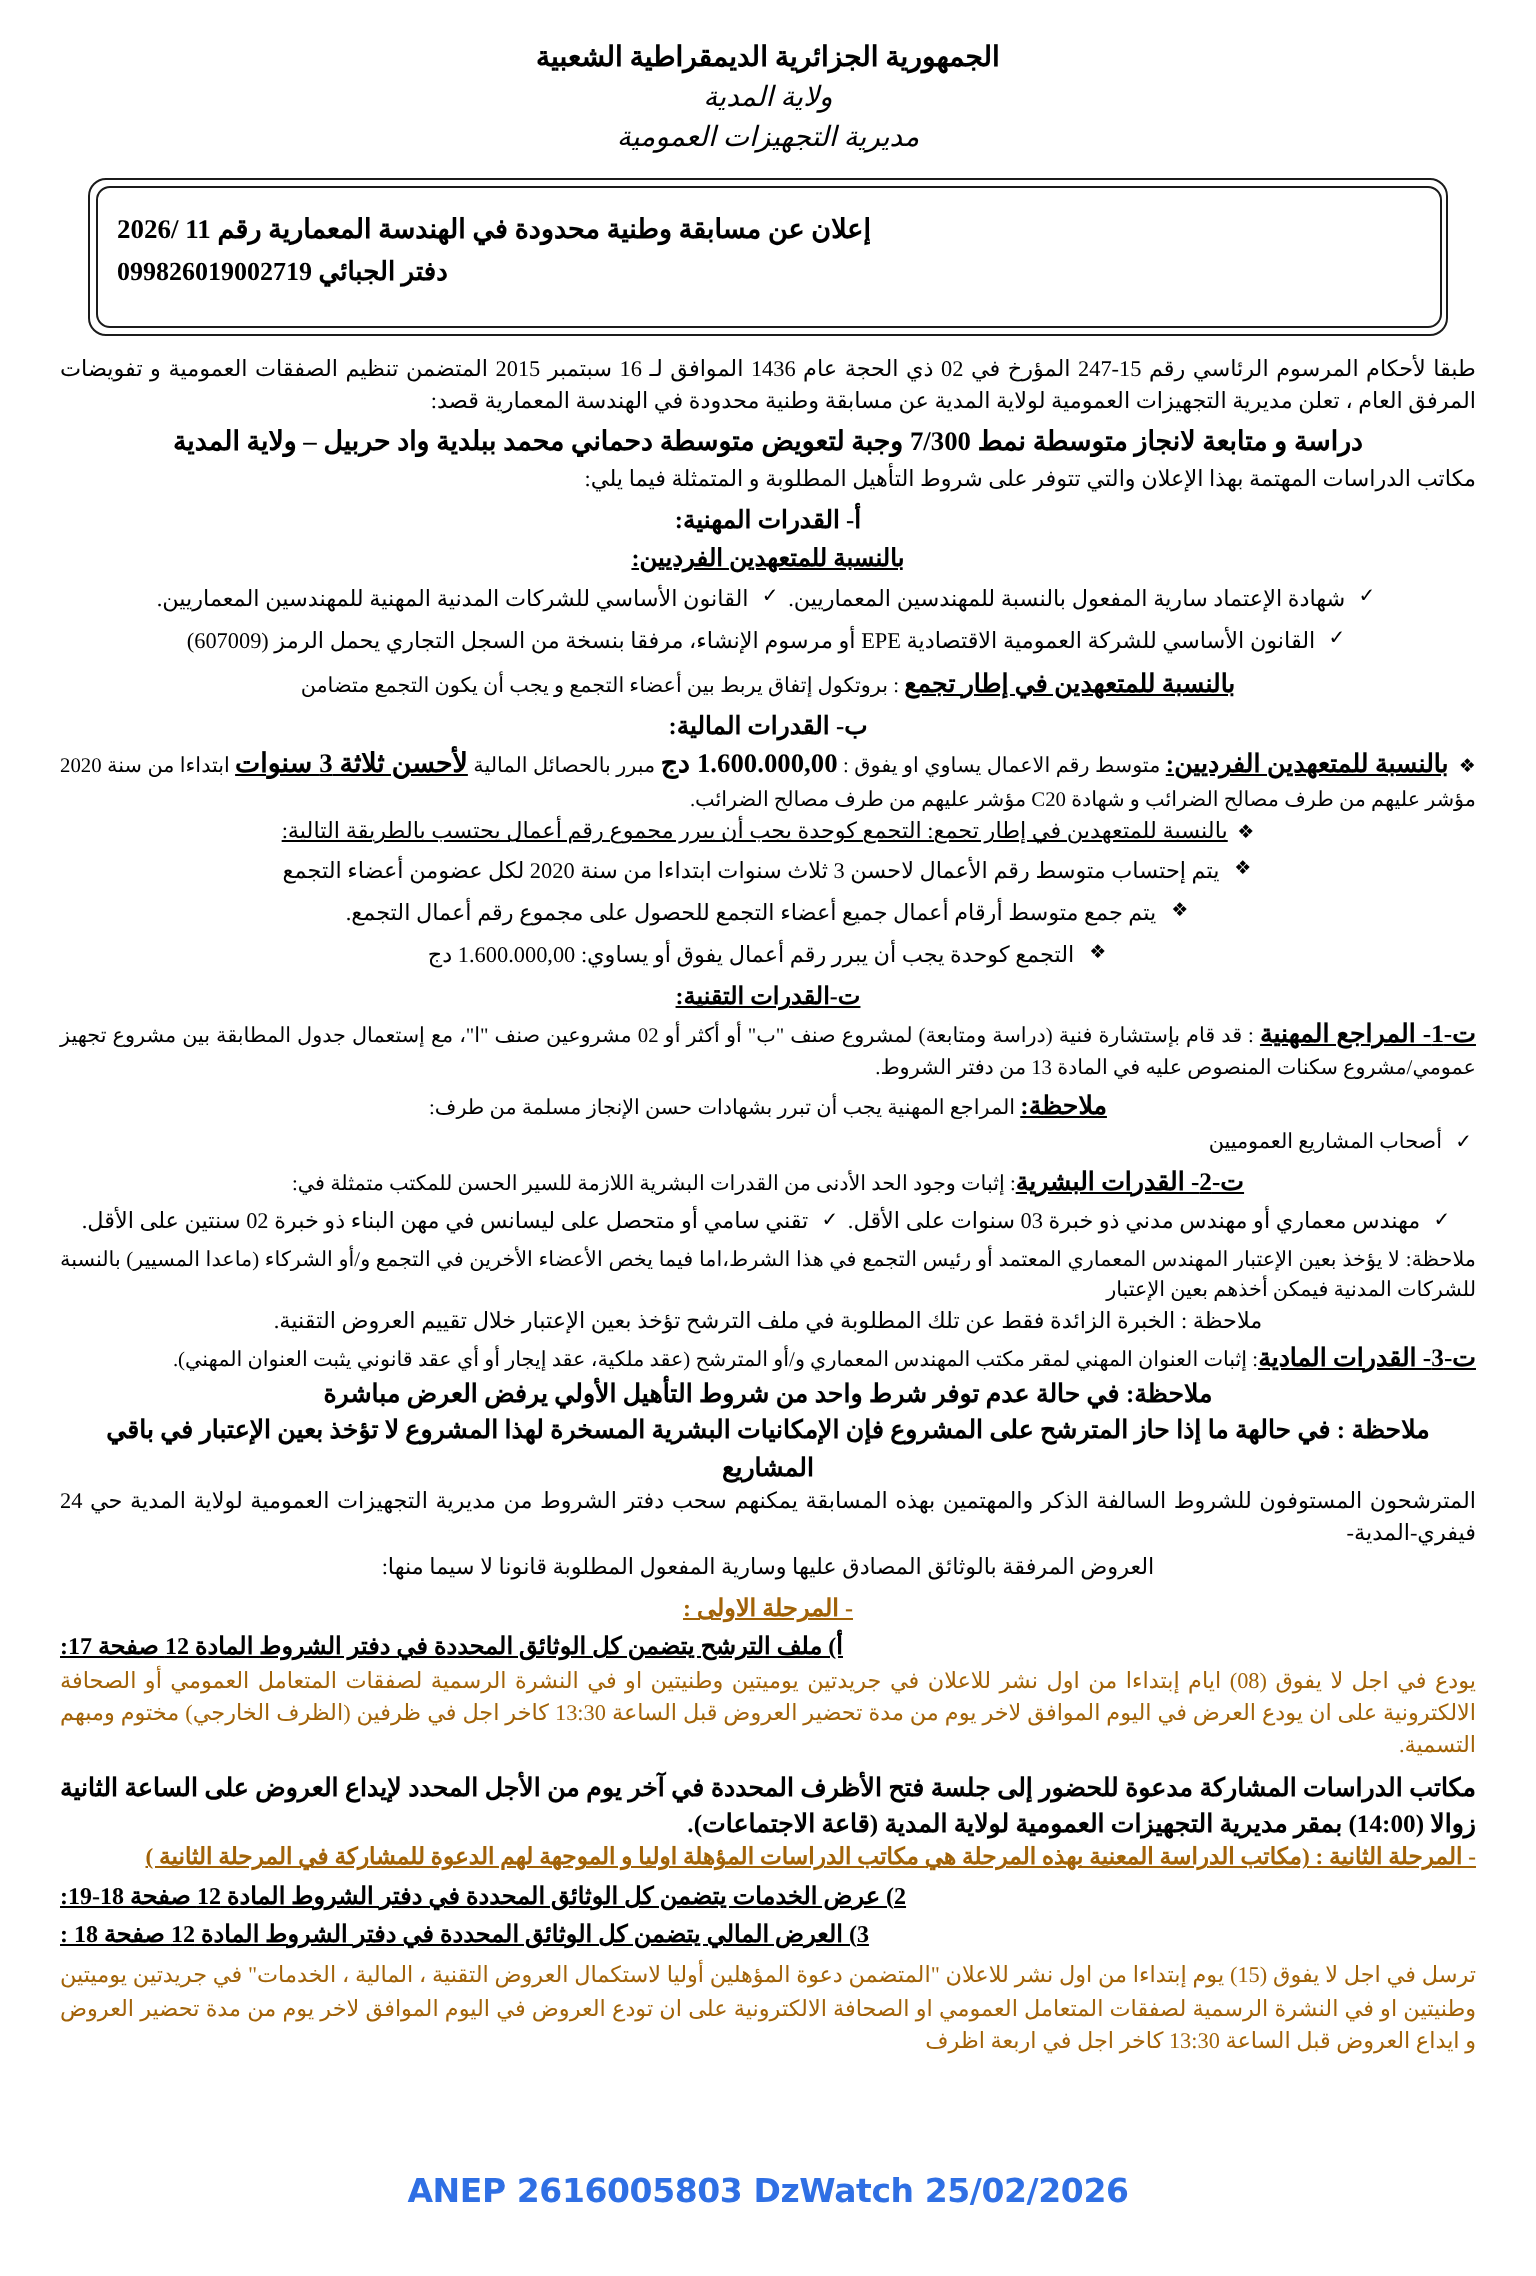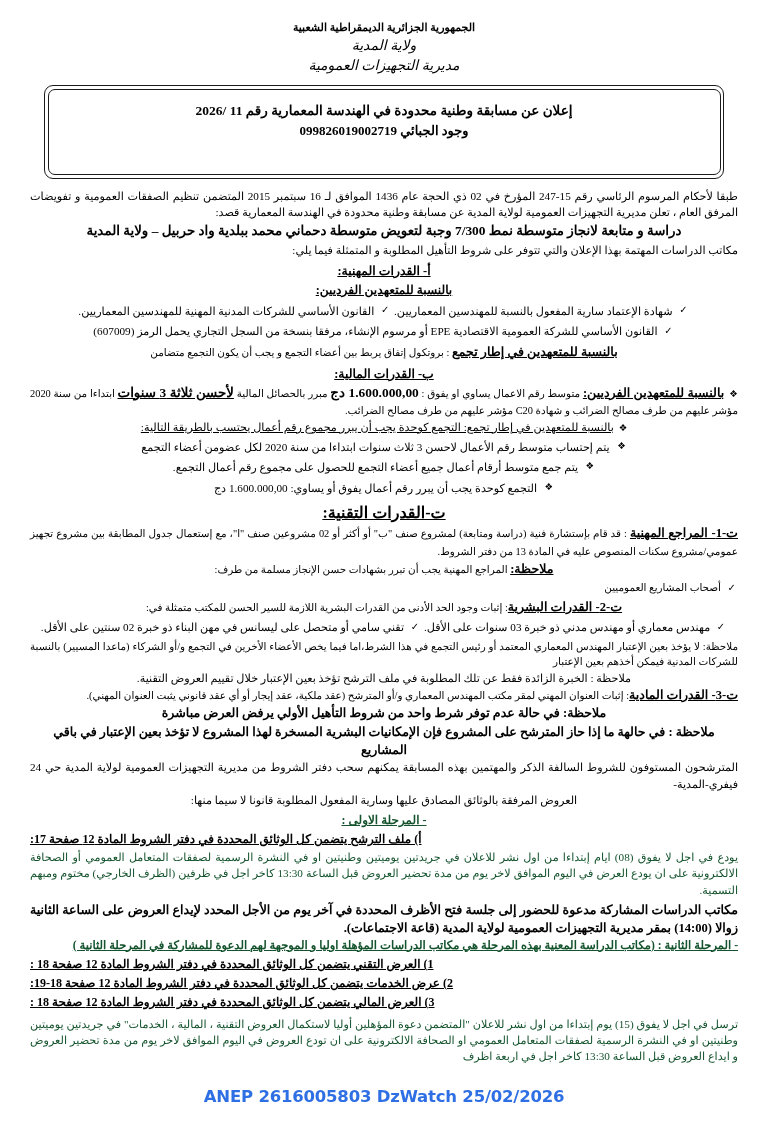--- a/index.html
+++ b/index.html
@@ -23,21 +23,21 @@
     padding: 14px 30px 10px 30px;
     position: relative;
   }
 
   
   .masthead {
     text-align: center;
     margin: 6px 0 0 0;
   }
   .masthead .line1 {
-    font-size: 11px;
+    font-size: 14px;
     font-weight: bold;
     line-height: 1.42;
     letter-spacing: 0;
   }
   .masthead .line2,
   .masthead .line3 {
     font-size: 14px;
     font-weight: normal;
     font-style: italic;
     line-height: 1.45;
@@ -46,22 +46,22 @@
   
   .title-box-outer {
     margin: 9px 14px 0 14px;
     border: 1.6px solid #1b1b1b;
     border-radius: 9px;
     padding: 2.5px;
   }
   .title-box-inner {
     border: 1.6px solid #1b1b1b;
     border-radius: 7px;
-    padding: 10px 10px 32px 10px;
-    text-align: center;
+    padding: 10px 10px 17px 10px;
+    text-align: left;
   }
   .title-box-inner .t1 {
     font-size: 13.5px;
     font-weight: bold;
     line-height: 1.6;
   }
   .title-box-inner .t2 {
     font-size: 13px;
     font-weight: bold;
     line-height: 1.6;
@@ -76,40 +76,40 @@
   p, div.pline {
     margin: 0;
   }
   .just {
     text-align: justify;
     text-align-last: right;
   }
   .center { text-align: center; }
   .b  { font-weight: bold; }
   .u  { text-decoration: underline; }
-  .red { color: #14532d; }
+  .red { color: #a16207; }
   .big { font-size: 12.6px; }
   .bigger { font-size: 13.4px; }
   .sm  { font-size: 10.4px; }
 
   .subject {
     font-size: 13.4px;
     font-weight: bold;
     text-align: center;
     line-height: 1.5;
     margin: 1px 0 1px 0;
   }
 
   .head-a {
     font-size: 12.4px;
     font-weight: bold;
     text-align: center;
     margin-top: 3px;
   }
-  .head-a span { text-decoration: underline; }
+  .head-a span { }
 
   .head-sub {
     font-size: 12.2px;
     font-weight: bold;
     text-decoration: underline;
     text-align: center;
     margin-top: 2px;
   }
 
   
@@ -147,21 +147,21 @@
   ul.dia.ctr { text-align: center; }
   ul.dia.ctr > li {
     display: inline-block;
     padding-right: 17px;
   }
 
   .note-line { margin-top: 1px; }
 
   .sec-head {
     font-weight: bold;
-    font-size: 16px;
+    font-size: 12px;
     text-decoration: underline;
     text-align: center;
     margin-top: 2px;
   }
 
   .phase-head {
     font-weight: bold;
     font-size: 12px;
     text-decoration: underline;
     text-align: center;
@@ -203,21 +203,21 @@
   <div class="masthead">
     <div class="line1">الجمهورية الجزائرية الديمقراطية الشعبية</div>
     <div class="line2">ولاية المدية</div>
     <div class="line3">مديرية التجهيزات العمومية</div>
   </div>
 
   <div class="title-box-outer">
     <div class="title-box-inner">
       <div class="t1">إعلان عن مسابقة وطنية محدودة في الهندسة المعمارية رقم 11 /2026</div>
       <div class="t2">
-        <span>وجود الجبائي</span>
+        <span>دفتر الجبائي</span>
         <span>099826019002719</span>
       </div>
     </div>
   </div>
 
   <div class="body-wrap">
 
     <p class="just">طبقا لأحكام المرسوم الرئاسي رقم 15-247 المؤرخ في 02 ذي الحجة عام 1436 الموافق لـ 16 سبتمبر 2015 المتضمن تنظيم الصفقات العمومية و تفويضات المرفق العام ، تعلن مديرية التجهيزات العمومية لولاية المدية عن مسابقة وطنية محدودة في الهندسة المعمارية قصد:</p>
 
     <div class="subject">دراسة و متابعة لانجاز متوسطة نمط  7/300  وجبة  لتعويض متوسطة دحماني محمد ببلدية واد حربيل – ولاية المدية</div>
@@ -294,21 +294,20 @@
     <p class="just">المترشحون المستوفون للشروط السالفة الذكر  والمهتمين بهذه المسابقة يمكنهم سحب دفتر  الشروط من مديرية التجهيزات العمومية لولاية المدية حي 24 فيفري-المدية-</p>
     <p class="center">العروض المرفقة بالوثائق المصادق عليها وسارية المفعول المطلوبة قانونا لا سيما منها:</p>
 
     <div class="phase-head red">- المرحلة الاولى :</div>
     <div class="numitem">أ) ملف الترشح يتضمن كل الوثائق المحددة في دفتر الشروط المادة 12 صفحة 17:</div>
     <p class="just red">يودع في اجل لا يفوق (08) ايام إبتداءا من اول نشر للاعلان في جريدتين يوميتين وطنيتين او في النشرة الرسمية لصفقات المتعامل العمومي  أو الصحافة الالكترونية على ان يودع العرض في اليوم الموافق لاخر يوم من مدة تحضير العروض قبل الساعة 13:30 كاخر اجل في ظرفين (الظرف الخارجي) مختوم ومبهم التسمية.</p>
     <div class="gap-s"></div>
     <p class="just b big">مكاتب الدراسات المشاركة مدعوة للحضور إلى جلسة فتح الأظرف المحددة في آخر يوم من الأجل المحدد لإيداع العروض على الساعة الثانية زوالا (14:00) بمقر مديرية  التجهيزات العمومية لولاية المدية (قاعة الاجتماعات).</p>
 
     <p class="just red b u" style="font-size:11.6px;">- المرحلة الثانية  : (مكاتب الدراسة المعنية بهذه المرحلة هي مكاتب الدراسات  المؤهلة اوليا و الموجهة لهم الدعوة للمشاركة في المرحلة الثانية )</p>
-    <div class="numitem">1) العرض التقني يتضمن كل الوثائق المحددة في دفتر الشروط المادة 12 صفحة 18 :</div>
     <div class="numitem">2) عرض الخدمات يتضمن كل الوثائق المحددة في دفتر  الشروط المادة 12 صفحة 18-19:</div>
     <div class="numitem">3) العرض المالي يتضمن كل الوثائق المحددة في دفتر  الشروط المادة 12 صفحة 18 :</div>
     <p class="just red" style="margin-top:4px;">ترسل في اجل لا يفوق (15) يوم إبتداءا من اول نشر للاعلان "المتضمن دعوة المؤهلين أوليا لاستكمال العروض التقنية ، المالية ، الخدمات" في جريدتين يوميتين وطنيتين او في النشرة الرسمية لصفقات المتعامل العمومي  او  الصحافة الالكترونية على ان تودع العروض في اليوم الموافق لاخر يوم من مدة تحضير العروض و ايداع العروض قبل الساعة 13:30 كاخر اجل في اربعة اظرف</p>
 
   </div>
 
   <div class="footer">
     <span class="anep">ANEP 2616005803 DzWatch 25/02/2026</span>
   </div>
 

